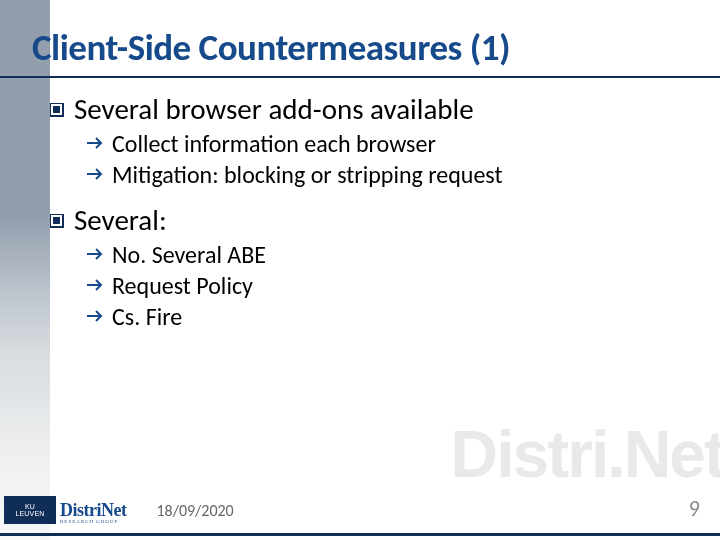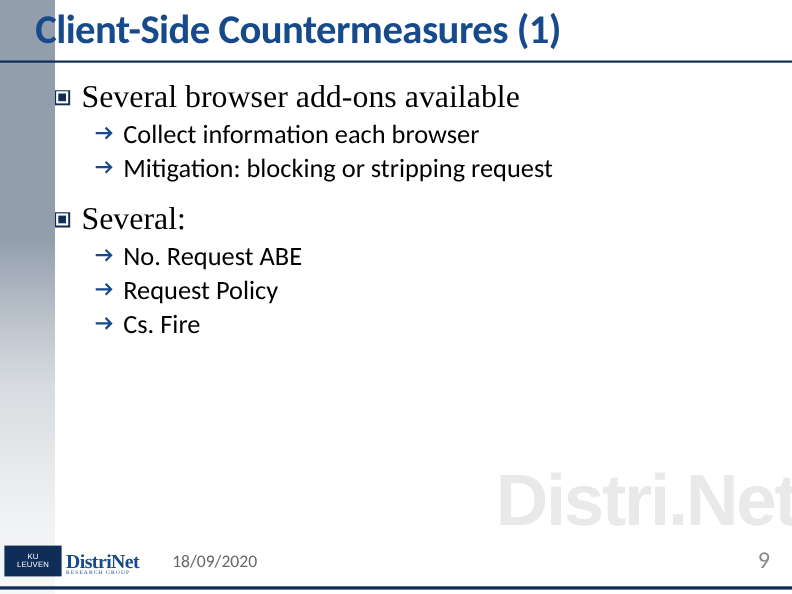--- a/index.html
+++ b/index.html
@@ -6,27 +6,27 @@
   body{
     width:720px;height:540px;
     font-family:Calibri, "Segoe UI", Arial, sans-serif;
     position:relative;background:#fff;overflow:hidden;
   }
   .left-strip{
     position:absolute;left:0;top:0;width:50px;height:540px;
     background:linear-gradient(#3a4e6a 0%, #3a4e6a 40%, #8a97a6 55%, #b7bec6 65%, #d3d7da 78%, #e6e8ea 88%, #eff0f1 100%);
     opacity:0.55;
   }
-  .slide{position:absolute;left:0;top:0;right:0;bottom:0;padding:4px 30px 0 50px;}
+  .slide{position:absolute;left:0;top:0;right:0;bottom:0;padding:25px 30px 0 50px;}
   .title{
     font-size:37px;font-weight:700;color:#174a8b;
     margin:0 0 6px -18px;padding-left:0;letter-spacing:-0.5px;
   }
   .rule{height:2px;background:#0f2d57;margin:0 -30px 15px -50px;}
-  .b1{display:flex;align-items:flex-start;margin:4px 0 4px 0;font-family:Liberation Serif, serif;}
+  .b1{display:flex;align-items:flex-start;margin:4px 0 4px 0;}
   .b1 .mk{
     width:14px;height:14px;flex:0 0 14px;margin:10px 10px 0 0;position:relative;
   }
   .b1 .mk svg{display:block;}
   .b1 .tx{font-size:29px;color:#000;line-height:1.15;}
   .subs{margin:2px 0 14px 36px;}
   .b2{display:flex;align-items:flex-start;margin:2px 0;}
   .b2 .mk{width:20px;height:20px;flex:0 0 20px;margin:5px 6px 0 0;}
   .b2 .tx{font-size:24px;color:#000;line-height:1.2;}
   .watermark{
@@ -99,21 +99,21 @@
           <rect x="3" y="3" width="7" height="7" fill="#0f2d57"></rect>
         </svg>
     </span>
     <span class="tx">Several:</span>
   </div>
   <div class="subs">
     <div class="b2">
       <span class="mk"><svg width="20" height="14">
             <path d="M1 7 L14 7 M10 2 L15 7 L10 12" fill="none" stroke="#174a8b" stroke-width="2"></path>
           </svg></span>
-      <span class="tx">No. Request ABE</span>
+      <span class="tx">No. Several ABE</span>
     </div>
     <div class="b2">
       <span class="mk"><svg width="20" height="14">
             <path d="M1 7 L14 7 M10 2 L15 7 L10 12" fill="none" stroke="#174a8b" stroke-width="2"></path>
           </svg></span>
       <span class="tx">Request Policy</span>
     </div>
     <div class="b2">
       <span class="mk"><svg width="20" height="14">
             <path d="M1 7 L14 7 M10 2 L15 7 L10 12" fill="none" stroke="#174a8b" stroke-width="2"></path>

